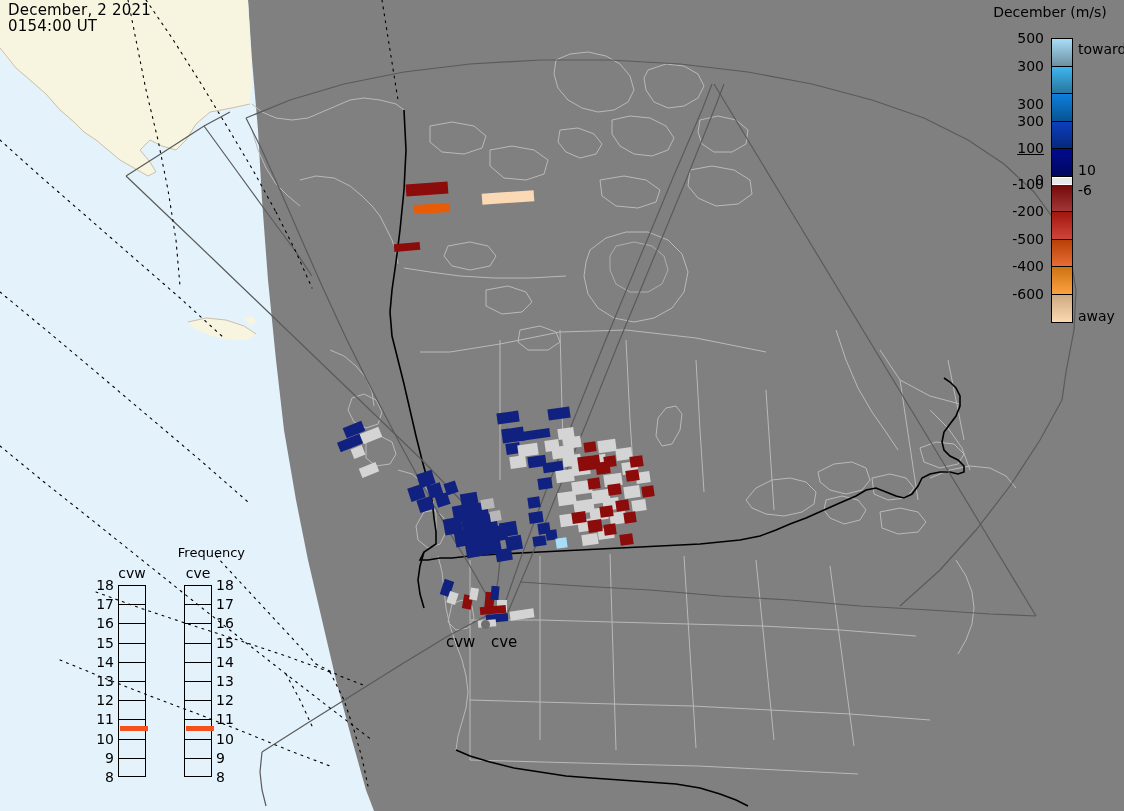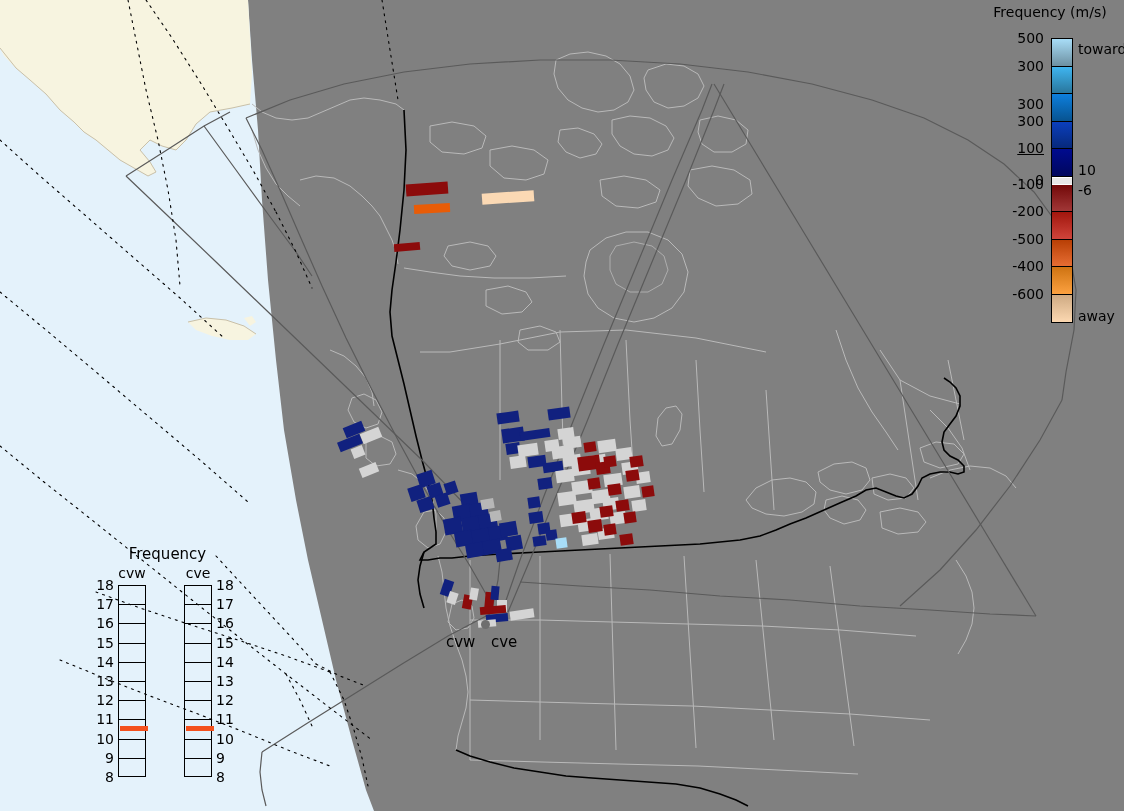--- a/index.html
+++ b/index.html
@@ -21,22 +21,22 @@
   #vel-bar{position:absolute;left:76px;top:38px;width:22px;height:285px;
            border:1px solid #000;box-sizing:border-box;}
   .vband{width:100%;box-sizing:border-box;}
   .vtick{position:absolute;right:80px;color:#000;font-size:14px;
          text-align:right;line-height:12px;white-space:nowrap;}
   .vside{position:absolute;left:103px;color:#000;font-size:14px;
          line-height:12px;white-space:nowrap;}
 
   
   #freq-legend{position:absolute;left:90px;top:545px;width:155px;height:245px;}
-  #freq-title{position:absolute;left:0;top:0;width:155px;text-align:center;
-              color:#000;font-size:15px;}
+  #freq-title{position:absolute;left:0;top:0;width:155px;text-align:right;
+              color:#000;font-size:13px;}
   .fcol-label{position:absolute;top:20px;color:#000;font-size:14px;
               text-align:center;width:44px;}
   .fbar{position:absolute;top:40px;width:28px;height:192px;
         border:1px solid #000;box-sizing:border-box;background:transparent;}
   .fseg{width:100%;box-sizing:border-box;border-bottom:1px solid #000;}
   .fseg:last-child{border-bottom:none;}
   .ftick{position:absolute;color:#000;font-size:14px;line-height:12px;white-space:nowrap;}
   .fmark{position:absolute;height:5px;background:#f4511e;}
 
   
@@ -335,23 +335,24 @@
       <div class="cell" style="left: 480px; top: 606px; width: 26px; height: 8px; background: rgb(140, 11, 11); transform: rotate(-5deg);"></div>
       <div class="cell" style="left: 486px; top: 614px; width: 22px; height: 8px; background: rgb(17, 33, 127); transform: rotate(-5deg);"></div>
       <div class="cell" style="left: 510px; top: 610px; width: 24px; height: 9px; background: rgb(212, 212, 212); transform: rotate(-8deg);"></div>
       <div class="cell" style="left: 478px; top: 620px; width: 18px; height: 7px; background: rgb(212, 212, 212); transform: rotate(-5deg);"></div>
     </div>
 
   <div class="site-dot" style="left:481px;top:620px;"></div>
   <div class="site-label" style="left:446px;top:633px;">cvw</div>
   <div class="site-label" style="left:491px;top:633px;">cve</div>
 
+  <div id="stamp"><span>December, 2 2021</span><br><span>0154:00 UT</span></div>
 
   <div id="vel-legend">
-    <div id="vel-title">Frequency (m/s)</div>
+    <div id="vel-title">December (m/s)</div>
     <div id="vel-bar">
         <div class="vband" style="height: 27.5px; background: linear-gradient(rgb(168, 221, 247), rgb(109, 144, 161)); border-bottom: 1px solid rgb(0, 0, 0);"></div>
         <div class="vband" style="height: 27.5px; background: linear-gradient(rgb(63, 181, 240), rgb(41, 118, 156)); border-bottom: 1px solid rgb(0, 0, 0);"></div>
         <div class="vband" style="height: 27.5px; background: linear-gradient(rgb(13, 127, 221), rgb(8, 83, 144)); border-bottom: 1px solid rgb(0, 0, 0);"></div>
         <div class="vband" style="height: 27.5px; background: linear-gradient(rgb(11, 63, 189), rgb(7, 41, 123)); border-bottom: 1px solid rgb(0, 0, 0);"></div>
         <div class="vband" style="height: 27.5px; background: linear-gradient(rgb(0, 11, 143), rgb(0, 7, 93)); border-bottom: 1px solid rgb(0, 0, 0);"></div>
         <div class="vband" style="height: 8px; background: rgb(232, 232, 232); border-top: 1px solid rgb(255, 255, 255); border-bottom: 1px solid rgb(255, 255, 255);"></div>
         <div class="vband" style="height: 27.5px; background: linear-gradient(rgb(115, 9, 9), rgb(161, 55, 55)); border-bottom: 1px solid rgb(0, 0, 0);"></div>
         <div class="vband" style="height: 27.5px; background: linear-gradient(rgb(161, 22, 13), rgb(207, 68, 59)); border-bottom: 1px solid rgb(0, 0, 0);"></div>
         <div class="vband" style="height: 27.5px; background: linear-gradient(rgb(184, 63, 5), rgb(230, 109, 51)); border-bottom: 1px solid rgb(0, 0, 0);"></div>

